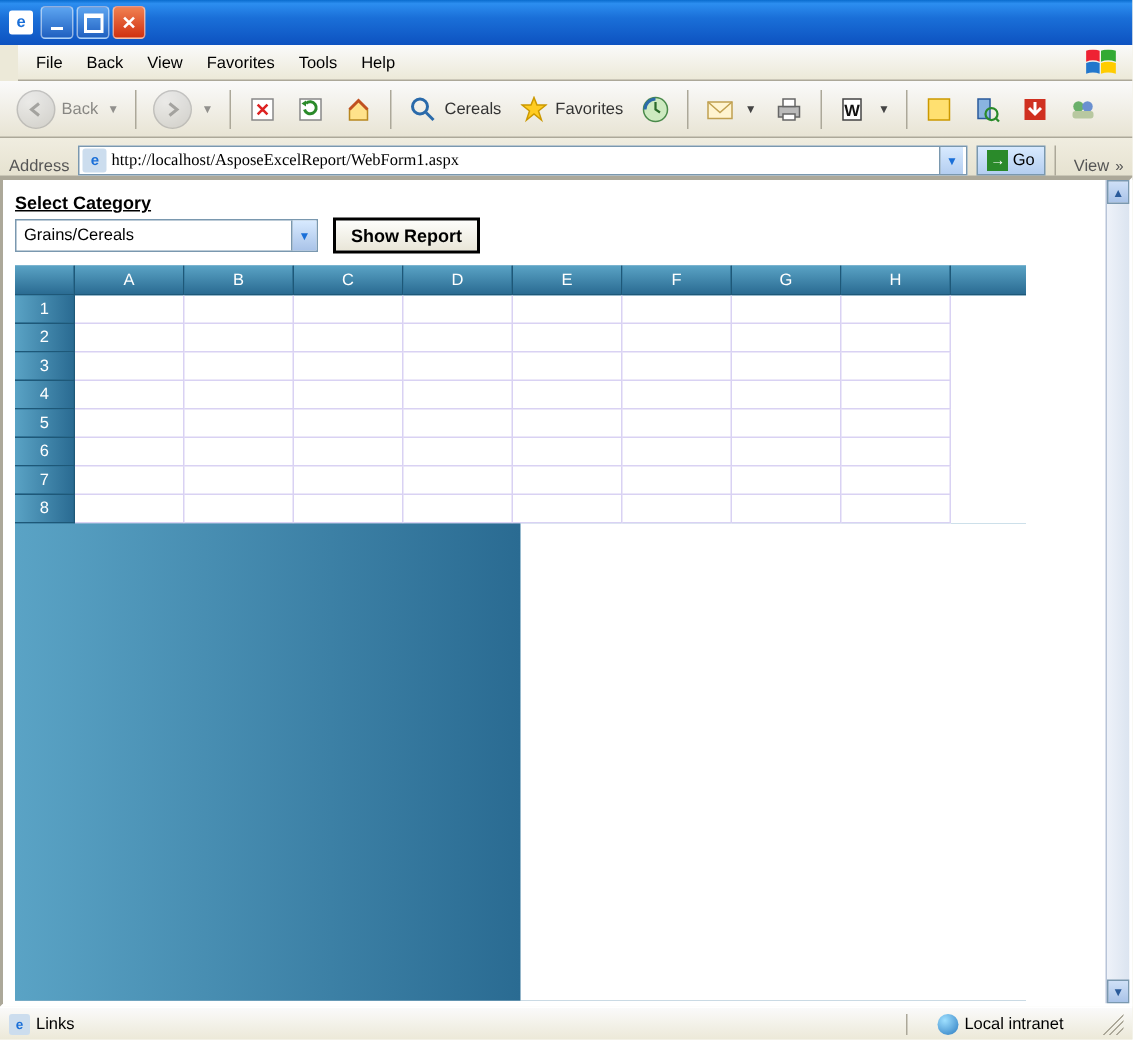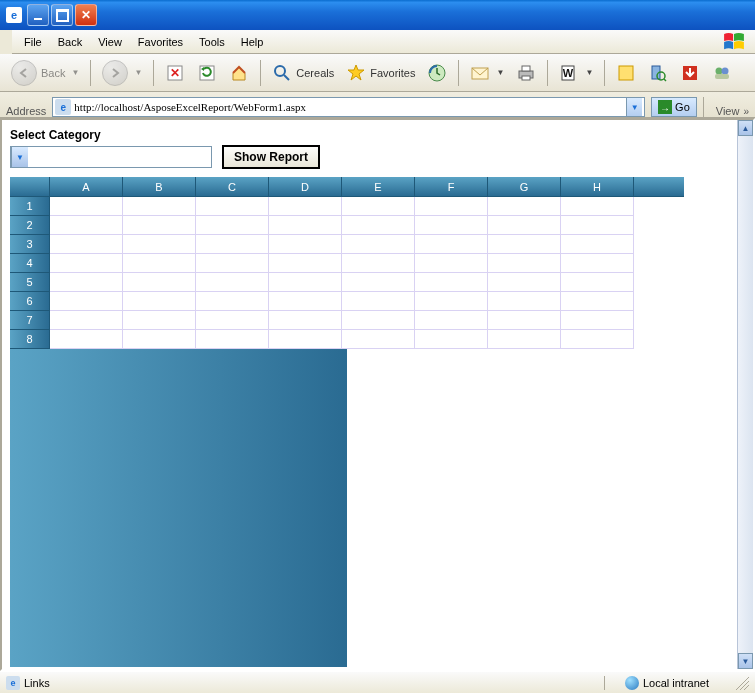--- a/index.html
+++ b/index.html
@@ -98,21 +98,21 @@
   .page{
     position:absolute;inset:0;right:16px;padding:8px 8px;overflow:hidden;
   }
   .vscroll{
     position:absolute;top:0;right:0;bottom:0;width:16px;
     background:linear-gradient(to right,#eef2f9,#dbe4f0);
     border-left:1px solid #b8c4d8;display:flex;flex-direction:column;
   }
   .vscroll .arw{height:16px;background:linear-gradient(#cfe0f7,#a9c3e8);border:1px solid #7a98af;display:flex;align-items:center;justify-content:center;font-size:8px;color:#2a5a9a;}
   .vscroll .track{flex:1;}
-  .label-heading{font-weight:bold;font-size:12px;margin-bottom:3px;}
+  .label-heading{font-weight:bold;font-size:12px;margin-bottom:3px;text-decoration:underline;}
   .controls-row{display:flex;align-items:center;gap:10px;margin-bottom:8px;}
   .select-wrap{
     width:202px;height:22px;border:1px solid #7a98af;display:flex;align-items:center;background:#fff;
   }
   .select-wrap .sel-val{flex:1;padding:0 5px;}
   .select-wrap .sel-arw{width:17px;height:100%;background:linear-gradient(#d8eaff,#a9c3e8);border-left:1px solid #7a98af;display:flex;align-items:center;justify-content:center;font-size:8px;color:#1a6fd8;}
   .show-btn{
     height:24px;padding:0 10px;background:linear-gradient(#fdfdfb,#e9e6d8);
     border:2px solid #000;font-weight:bold;font-family:inherit;font-size:12px;cursor:default;
   }
@@ -348,20 +348,21 @@
   </div>
 </div>
 
 <div class="content">
   <div class="page">
 
     <div class="label-heading">Select Category</div>
 
     <div class="controls-row">
       <div class="select-wrap">
+        <span class="sel-val">Grains/Cereals</span>
         <span class="sel-arw">▼</span>
       </div>
       <button class="show-btn">Show Report</button>
     </div>
 
     <div class="sheet-wrap">
       <div class="sheet-head">
         <div class="corner"></div>
         <div class="colhead">
           <div class="ch">A</div>

